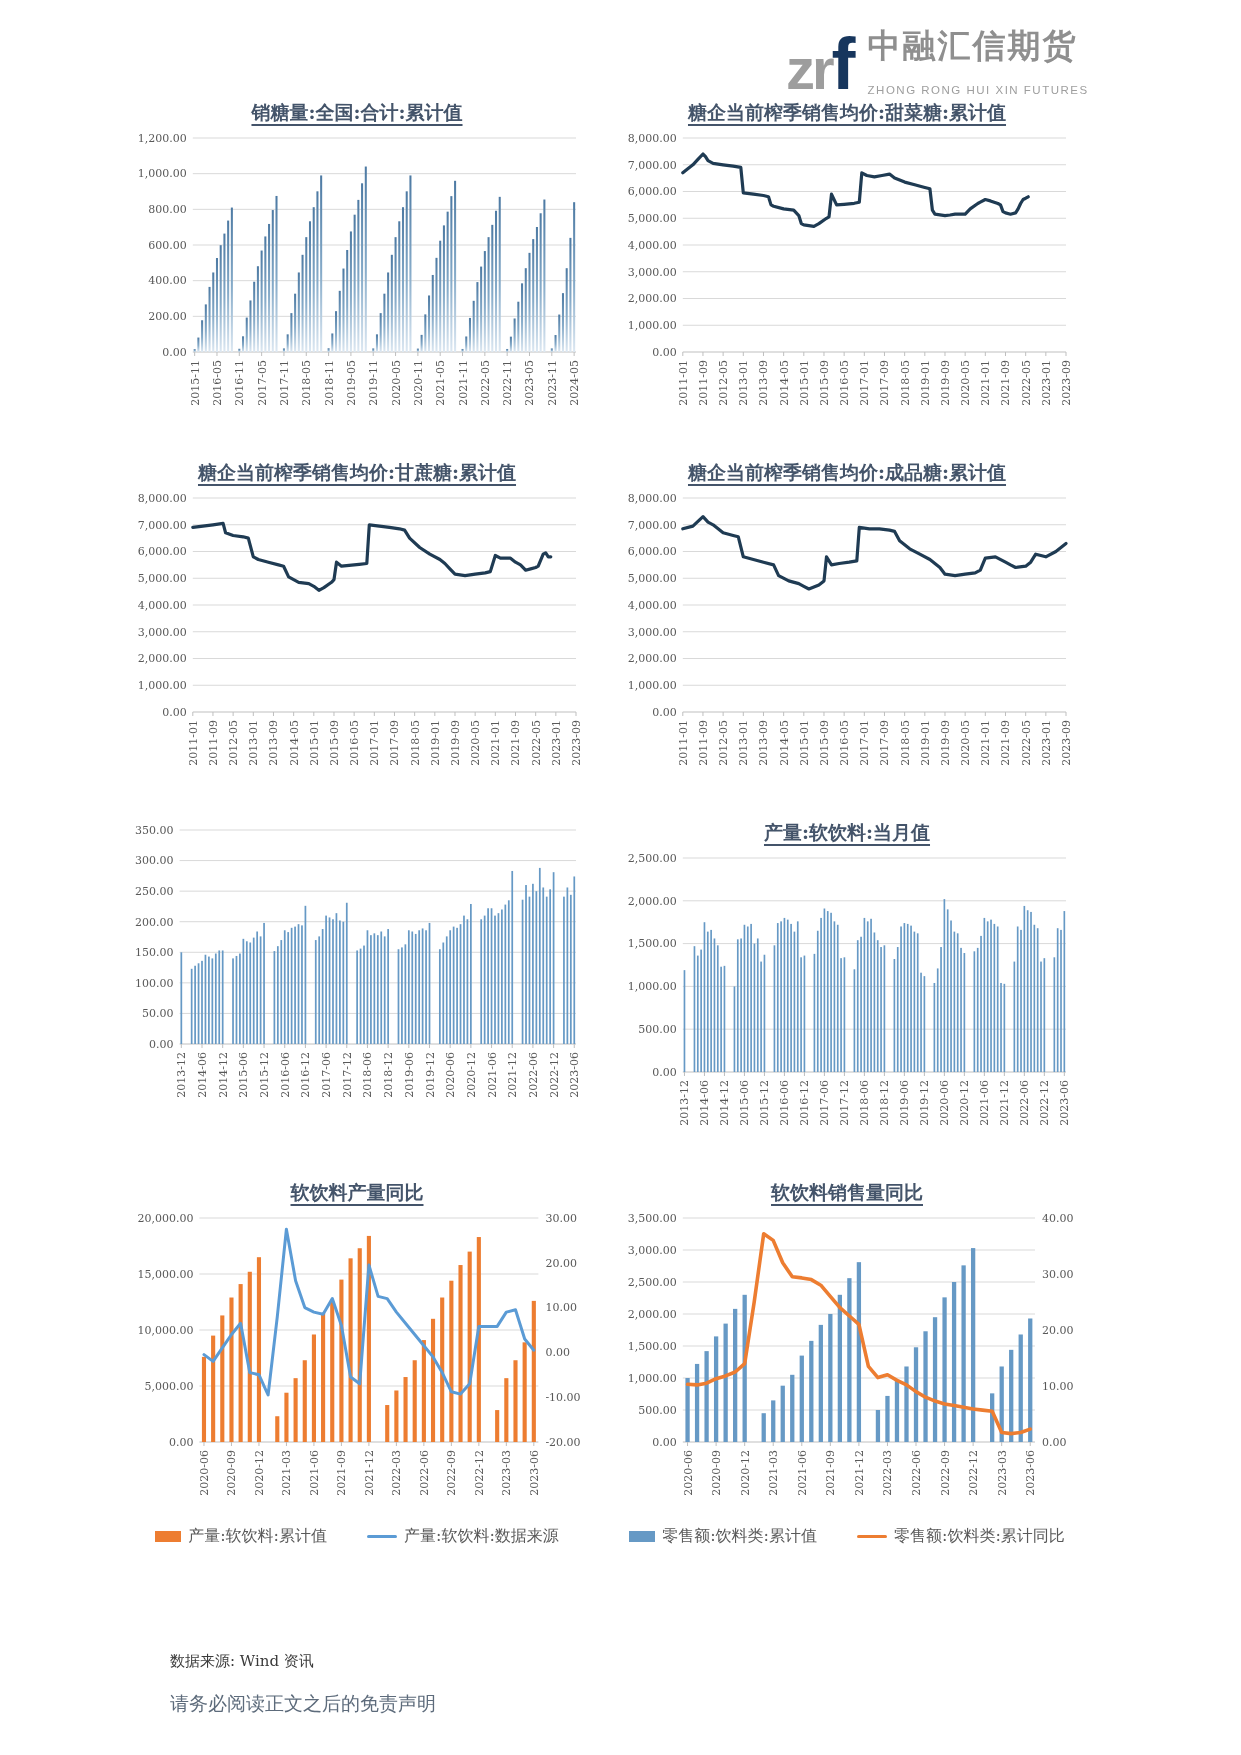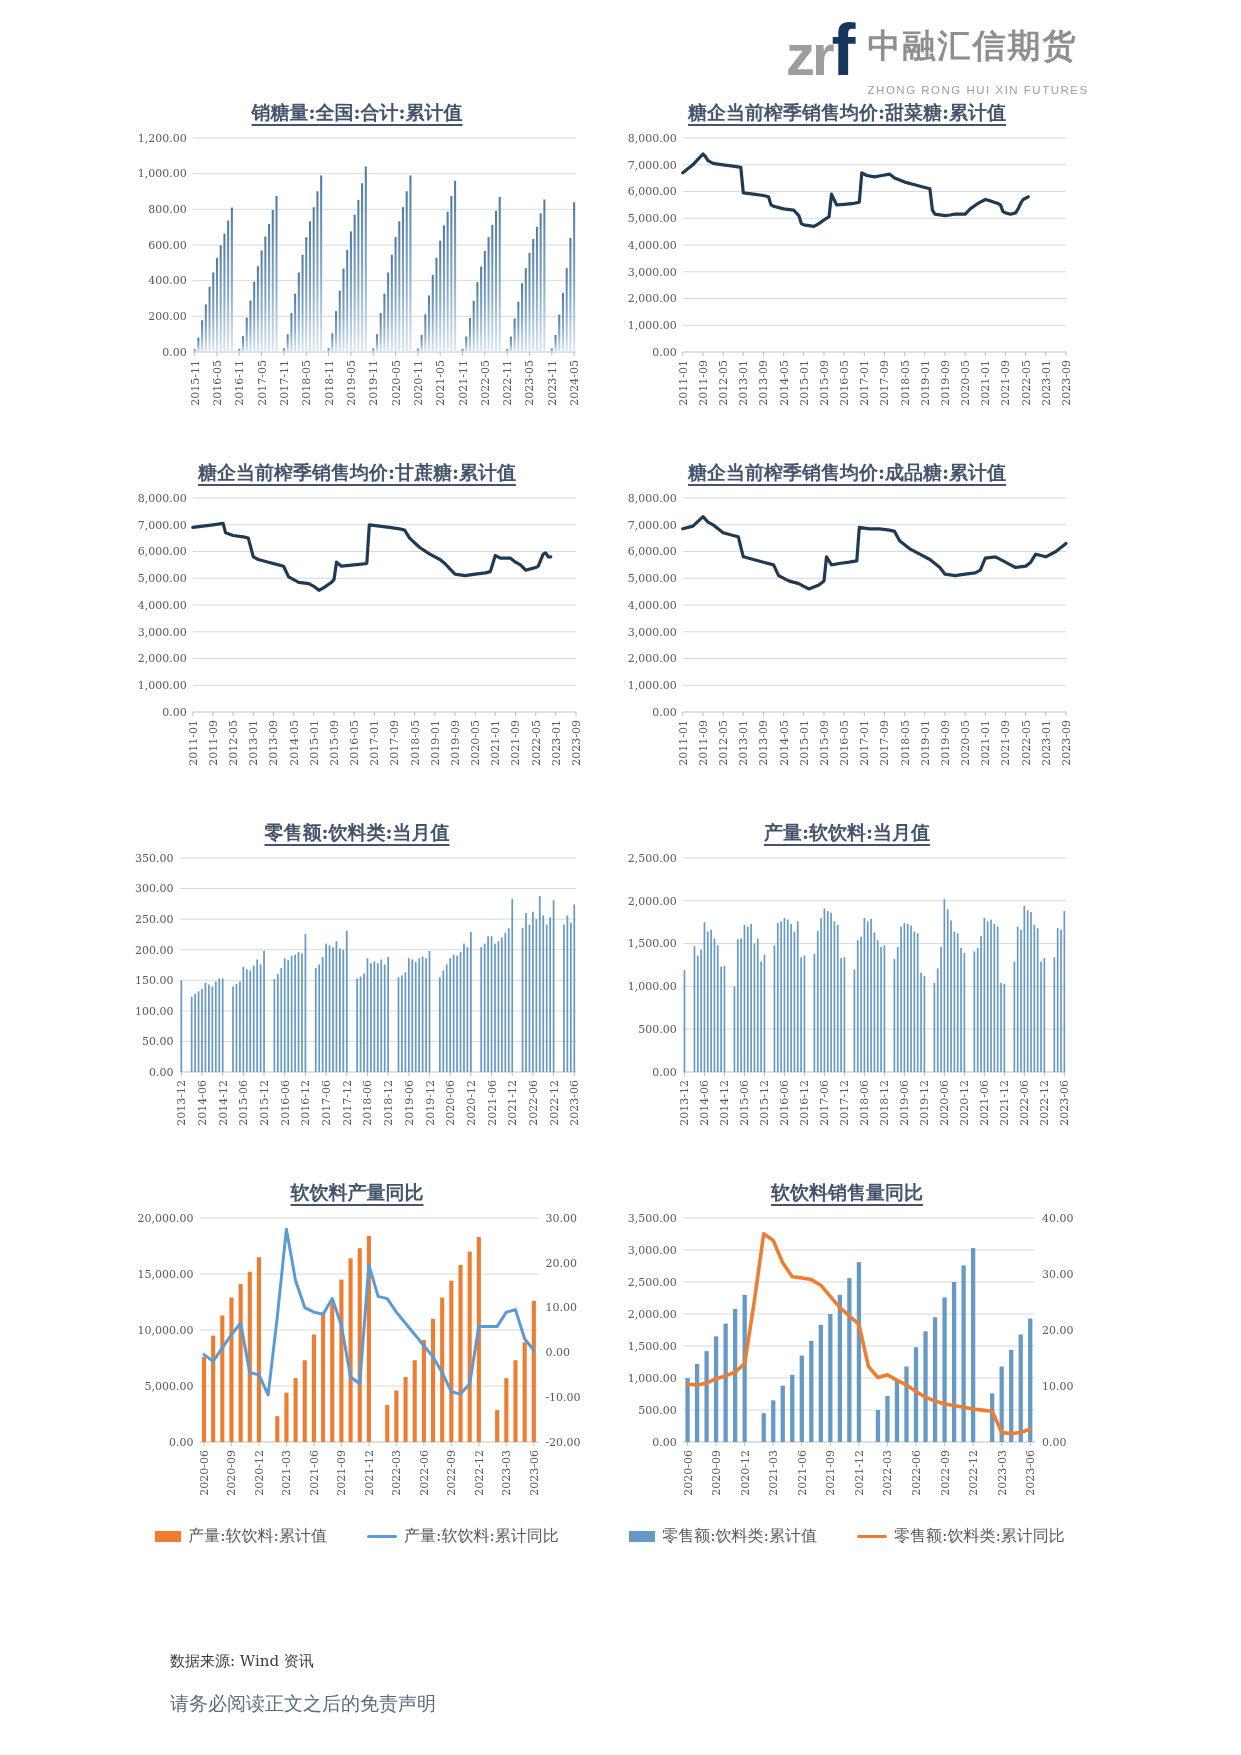--- a/index.html
+++ b/index.html
@@ -1,19 +1,19 @@
 <!DOCTYPE html>
 <html><head>
 <meta charset="utf-8">
 <style>
   html,body{margin:0;padding:0;background:#ffffff;}
   .page{position:relative;width:1241px;height:1755px;background:#fff;overflow:hidden;
         font-family:"DejaVu Serif","Liberation Serif",serif;}
   
-  .brand{position:absolute;top:18px;left:786px;display:flex;align-items:flex-start;}
+  .brand{position:absolute;top:18px;left:786px;display:flex;align-items:flex-end;}
   .zrf{font-family:"Liberation Sans",sans-serif;font-weight:bold;line-height:0.9;white-space:nowrap;}
   .zr{color:#9d9d9d;font-size:58px;letter-spacing:-3px;}
   .f{color:#17365d;font-size:72px;}
   .brand-text{margin-left:12px;padding-top:10px;}
   .cn{color:#8f8f8f;font-size:33px;font-weight:bold;letter-spacing:2px;
       font-family:"DejaVu Sans","Liberation Sans",sans-serif;line-height:1.1;}
   .en{color:#9e9e9e;font-size:11.5px;letter-spacing:1.5px;margin-top:20px;
       font-family:"Liberation Sans",sans-serif;}
   
   .charts{position:absolute;top:100px;left:126px;display:grid;
@@ -387,21 +387,20 @@
           <line x1="409.66315789473686" y1="224" x2="409.66315789473686" y2="228" stroke="#bfbfbf" stroke-width="1"></line>
           <text transform="translate(413.66315789473686,232) rotate(-90)" text-anchor="end" font-size="11" fill="#595959">2022-05</text>
           <line x1="429.8315789473684" y1="224" x2="429.8315789473684" y2="228" stroke="#bfbfbf" stroke-width="1"></line>
           <text transform="translate(433.8315789473684,232) rotate(-90)" text-anchor="end" font-size="11" fill="#595959">2023-01</text>
           <line x1="450" y1="224" x2="450" y2="228" stroke="#bfbfbf" stroke-width="1"></line>
           <text transform="translate(454,232) rotate(-90)" text-anchor="end" font-size="11" fill="#595959">2023-09</text>
           <path d="M66.8 40.8 L76.9 38.1 L87.0 28.7 L92.0 34.1 L97.1 36.8 L107.1 44.8 L117.2 47.5 L122.3 48.8 L127.3 68.8 L137.4 71.5 L147.5 74.2 L157.6 76.9 L162.6 87.6 L172.7 92.9 L182.8 95.6 L187.8 98.3 L192.9 101.0 L202.9 96.9 L208.0 92.9 L210.5 68.8 L215.5 76.9 L223.1 75.5 L233.2 74.2 L240.8 72.9 L243.3 39.4 L253.4 40.8 L263.4 40.8 L273.5 42.1 L278.6 43.4 L283.6 52.8 L293.7 60.8 L303.8 66.2 L313.9 71.5 L323.9 79.5 L329.0 86.2 L339.1 87.6 L349.2 86.2 L359.2 84.9 L364.3 82.2 L369.3 70.2 L379.4 68.8 L389.5 74.2 L394.5 76.9 L399.6 79.5 L409.7 78.2 L414.7 74.2 L419.7 66.2 L424.8 67.5 L429.8 68.8 L439.9 63.5 L450.0 55.5" fill="none" stroke="#1f3b53" stroke-width="3.2" stroke-linejoin="round" stroke-linecap="round"></path>
         </svg>
     </div>
     <div class="chart">
-      <h3>零售额:饮料类:当月值</h3>
       <svg width="462" height="300">
           <line x1="53.599999999999994" y1="224" x2="450" y2="224" stroke="#bfbfbf" stroke-width="1"></line>
           <text x="47.599999999999994" y="227.8" text-anchor="end" font-size="11" fill="#595959">0.00</text>
           <line x1="53.599999999999994" y1="193.42857142857144" x2="450" y2="193.42857142857144" stroke="#d9d9d9" stroke-width="1"></line>
           <text x="47.599999999999994" y="197.22857142857146" text-anchor="end" font-size="11" fill="#595959">50.00</text>
           <line x1="53.599999999999994" y1="162.85714285714286" x2="450" y2="162.85714285714286" stroke="#d9d9d9" stroke-width="1"></line>
           <text x="47.599999999999994" y="166.65714285714287" text-anchor="end" font-size="11" fill="#595959">100.00</text>
           <line x1="53.599999999999994" y1="132.28571428571428" x2="450" y2="132.28571428571428" stroke="#d9d9d9" stroke-width="1"></line>
           <text x="47.599999999999994" y="136.0857142857143" text-anchor="end" font-size="11" fill="#595959">150.00</text>
           <line x1="53.599999999999994" y1="101.71428571428572" x2="450" y2="101.71428571428572" stroke="#d9d9d9" stroke-width="1"></line>
@@ -782,21 +781,21 @@
           <rect x="405.75743243243244" y="92.88" width="4.122972972972973" height="141.12" fill="#ED7D31"></rect>
           <path d="M78.0 146.6 L87.1 153.4 L96.3 139.9 L105.5 126.5 L114.6 115.3 L123.8 164.6 L133.0 166.8 L142.1 187.0 L151.3 108.6 L160.4 21.2 L169.6 72.7 L178.8 99.6 L187.9 104.1 L197.1 106.3 L206.3 90.6 L215.4 117.5 L224.6 169.0 L233.7 175.8 L242.9 57.0 L252.1 88.4 L261.2 90.6 L270.4 104.1 L279.5 115.3 L288.7 126.5 L297.9 137.7 L307.0 148.9 L316.2 164.6 L325.4 183.8 L334.5 186.1 L343.7 175.8 L352.8 118.4 L362.0 118.4 L371.2 118.4 L380.3 104.1 L389.5 101.8 L398.7 131.0 L407.8 142.2" fill="none" stroke="#5B9BD5" stroke-width="3" stroke-linejoin="round" stroke-linecap="round"></path>
         </svg>
       <div class="legend">
           <span class="li">
             <span class="sw-bar" style="background: rgb(237, 125, 49);"></span>
             <span>产量:软饮料:累计值</span>
           </span>
           <span class="li">
             <span class="sw-line" style="background: rgb(91, 155, 213);"></span>
-            <span>产量:软饮料:累计同比</span>
+            <span>产量:软饮料:数据来源</span>
           </span>
         </div>
     </div>
     <div class="chart">
       <h3>软饮料销售量同比</h3>
       <svg width="462" height="310">
           <line x1="66.8" y1="234" x2="419" y2="234" stroke="#bfbfbf" stroke-width="1"></line>
           <text x="60.8" y="237.8" text-anchor="end" font-size="11" fill="#595959">0.00</text>
           <line x1="66.8" y1="202" x2="419" y2="202" stroke="#d9d9d9" stroke-width="1"></line>
           <text x="60.8" y="205.8" text-anchor="end" font-size="11" fill="#595959">500.00</text>

